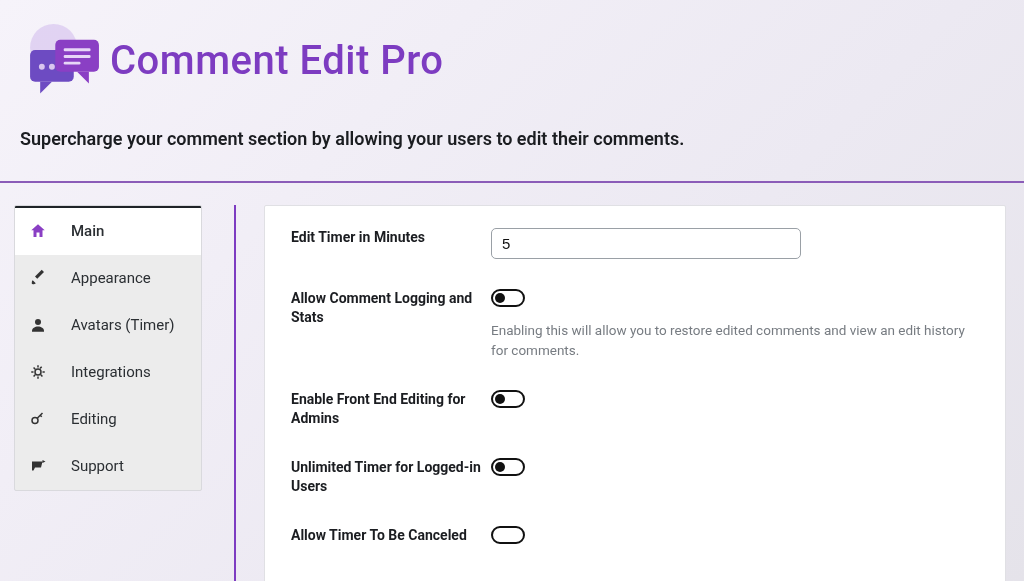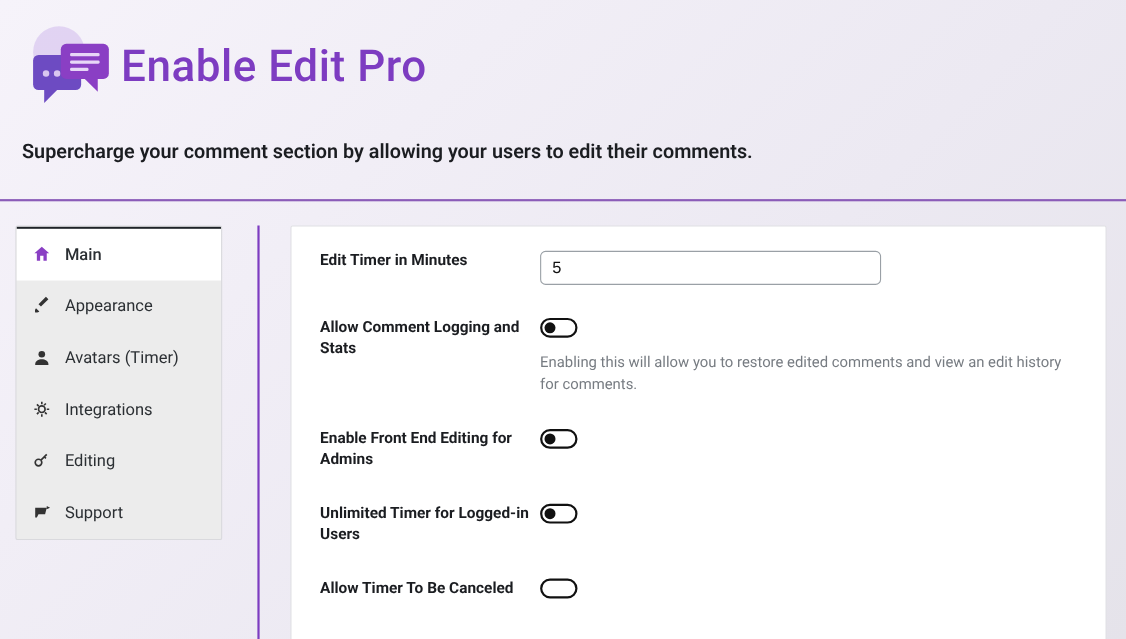--- a/index.html
+++ b/index.html
@@ -45,21 +45,21 @@
   .sidebar {
     width: 188px;
     background: #ececec;
     border: 1px solid #d9d9dd;
     border-radius: 2px;
     overflow: hidden;
   }
   .side-item {
     display: flex;
     align-items: center;
-    gap: 12px;
+    gap: 24px;
     padding: 14px 14px;
     font-size: 15px;
     color: #2b2f33;
     cursor: pointer;
     border-bottom: 1px solid transparent;
   }
   .side-item.active {
     background: #ffffff;
     border-top: 2px solid #1f2328;
     font-weight: 500;
@@ -166,21 +166,21 @@
         </g>
         <g>
           <rect x="42" y="26" width="52" height="38" rx="6" fill="#8a3fc4"></rect>
           <polygon points="82,64 82,78 68,64" fill="#8a3fc4"></polygon>
           <rect x="52" y="36" width="32" height="3.5" rx="1.5" fill="#e7d6f7"></rect>
           <rect x="52" y="44" width="32" height="3.5" rx="1.5" fill="#e7d6f7"></rect>
           <rect x="52" y="52" width="20" height="3.5" rx="1.5" fill="#e7d6f7"></rect>
         </g>
       </svg>
     </span>
-    <span class="brand-title">Enable Edit Pro</span>
+    <span class="brand-title">Comment Edit Pro</span>
   </div>
   <div class="tagline">Supercharge your comment section by allowing your users to edit their comments.</div>
 </div>
 
 <div class="divider"></div>
 
 <div class="content">
 
   <div class="sidebar">
     <div class="side-item active">

